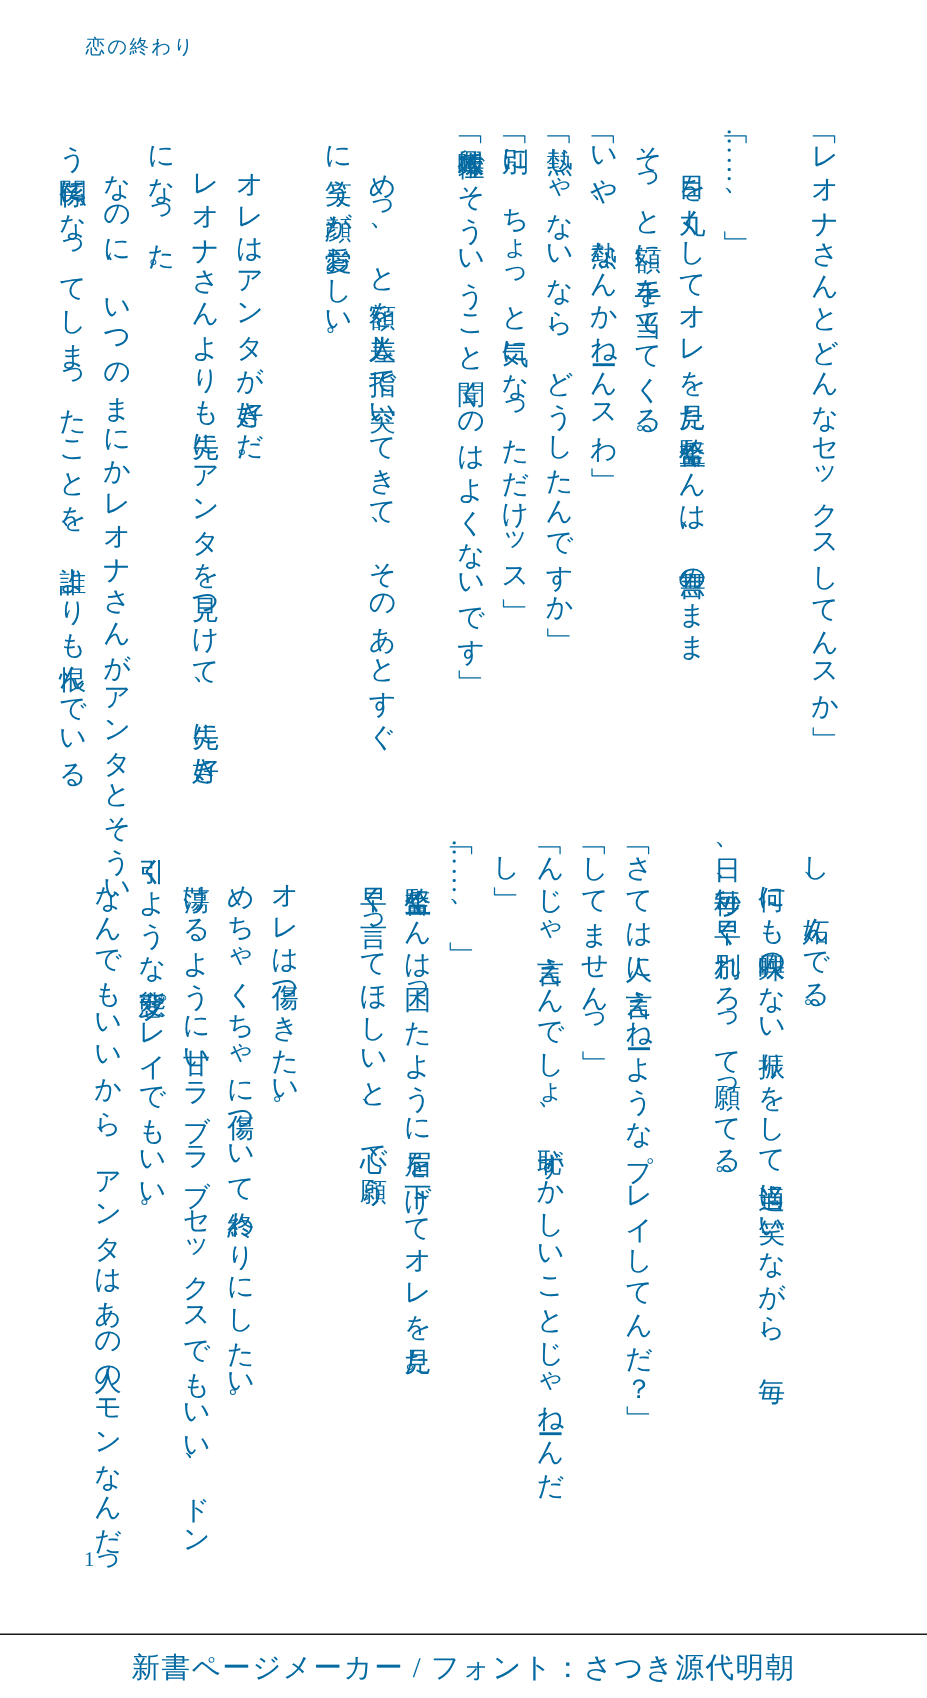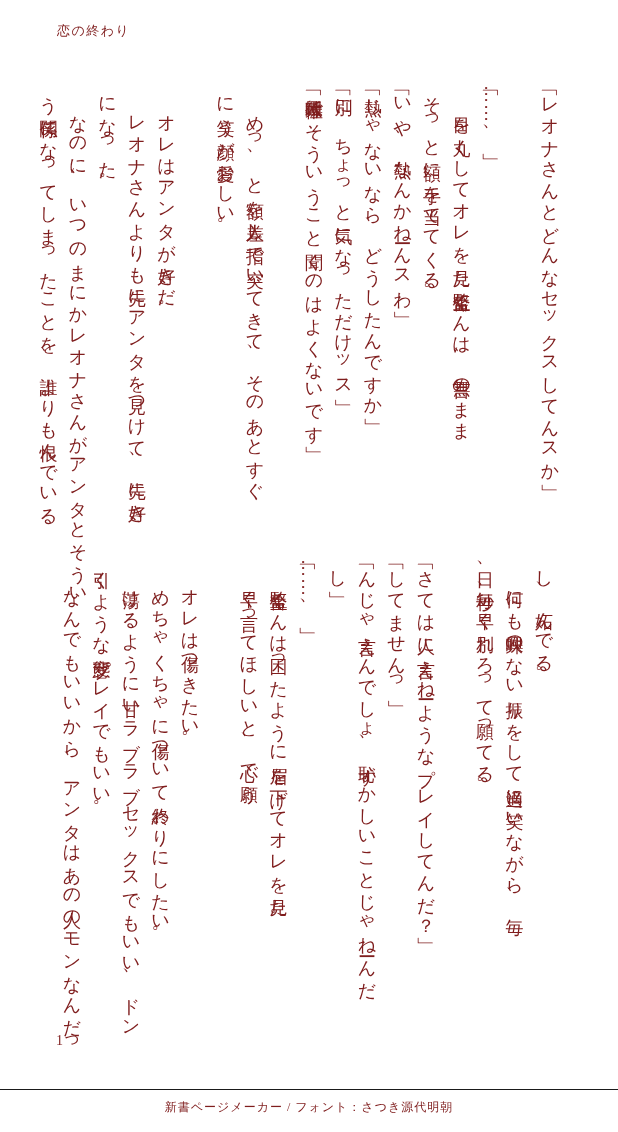--- a/index.html
+++ b/index.html
@@ -1,18 +1,18 @@
 <!DOCTYPE html>
 <html><head>
 <meta charset="utf-8">
 <style>
   html,body { margin:0; padding:0; background:#e8e8e8; }
   .page {
     position:relative; width:618px; height:1132px; margin:0 auto;
-    background:#ffffff; color:#7f1d1d; overflow:hidden;
+    background:#ffffff; color:#0369a1; overflow:hidden;
     font-family:"Liberation Serif","DejaVu Serif",serif;
   }
   .header-title {
     position:absolute; left:57px; top:22px;
     font-size:13px; letter-spacing:1.5px; white-space:nowrap;
   }
   .vblock {
     position:absolute; height:458px;
     writing-mode:vertical-rl; text-orientation:mixed;
     font-size:18px; line-height:29.5px; letter-spacing:1px;
@@ -24,21 +24,21 @@
   .vline.indent { text-indent:19px; }
   .page-number {
     position:absolute; left:56px; top:1033px; font-size:14px;
   }
   .footer-rule {
     position:absolute; left:0; top:1089px; width:618px; height:0;
     border-top:1px solid #1a1a1a;
   }
   .footer-text {
     position:absolute; left:0; top:1099px; width:618px;
-    text-align:center; font-size:12px; letter-spacing:1px;
+    text-align:center; font-size:19px; letter-spacing:1px;
   }
 </style>
 </head>
 <body>
 
 <div class="page">
   <div class="header-title">恋の終わり</div>
 
   <div class="vblock upper" id="upper-block">
       <div class="vline">「レオナさんとどんなセックスしてんスか」</div>

